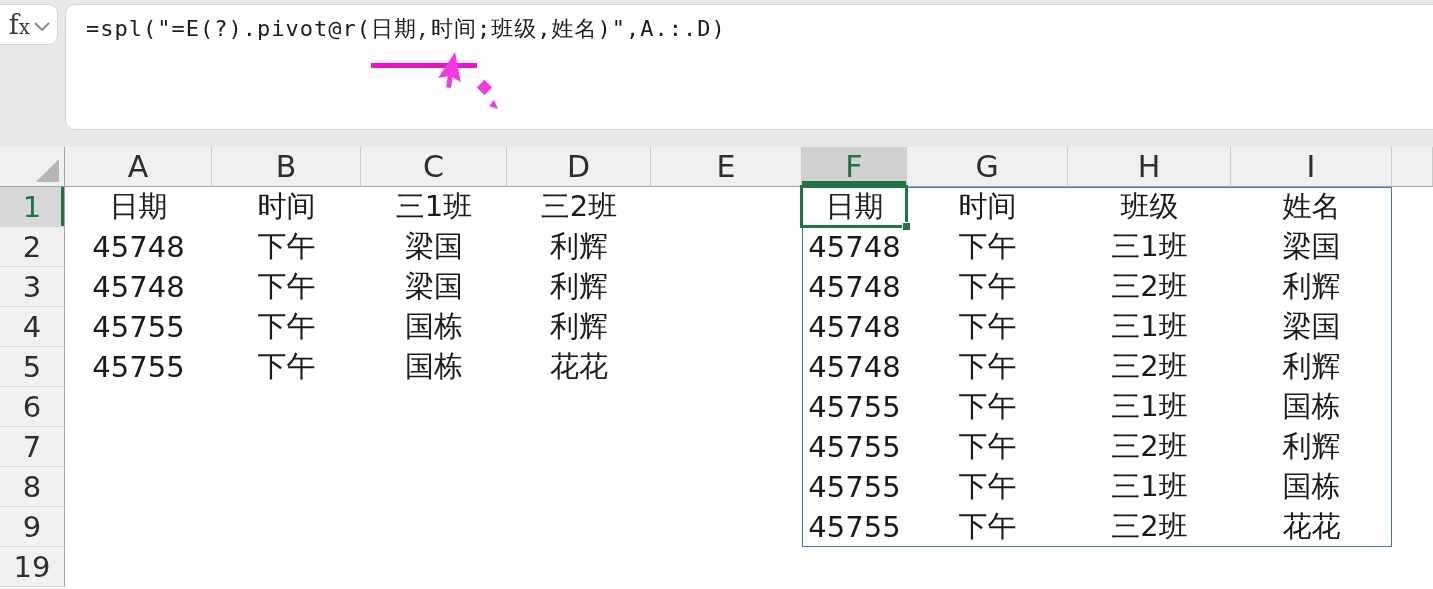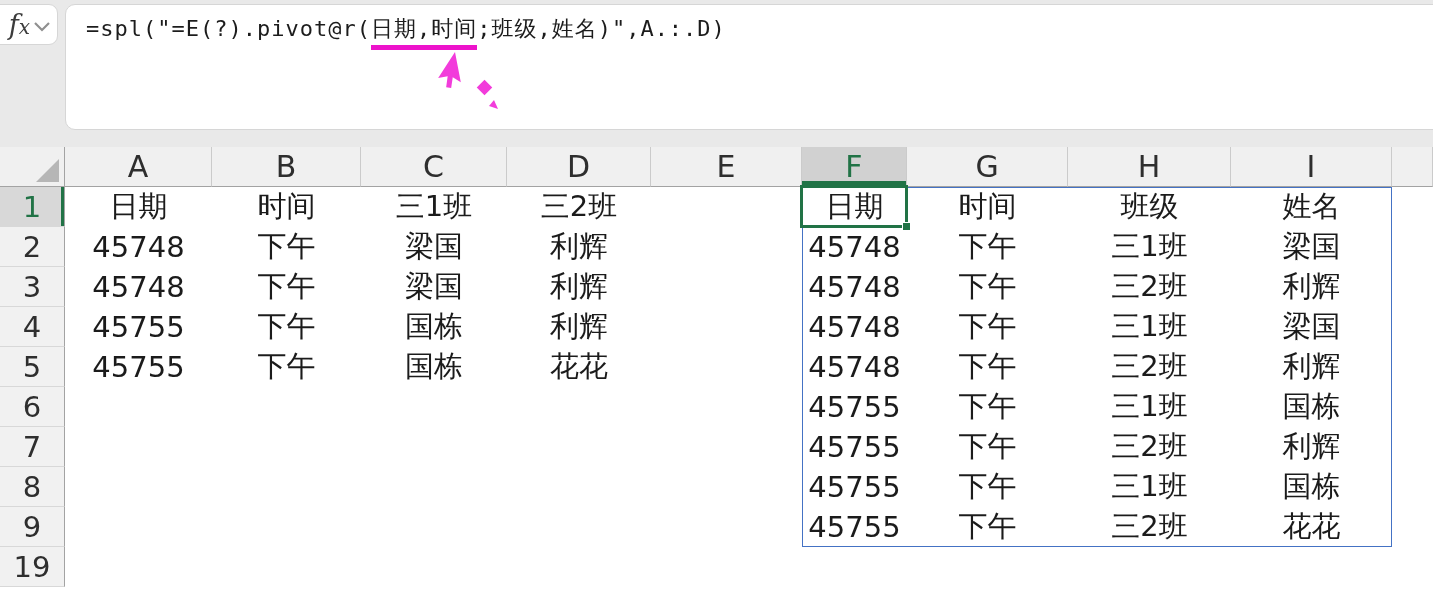--- a/index.html
+++ b/index.html
@@ -7,35 +7,35 @@
   body { font-family:"DejaVu Sans","Liberation Sans",sans-serif; background:#e9e9e9; }
 
   .screen { position:relative; width:1433px; height:589px; overflow:hidden; background:#e9e9e9; }
 
   
   .fx-box {
     position:absolute; left:-14px; top:4px; width:72px; height:41px;
     background:#fff; border:1px solid #d6d6d6; border-radius:9px;
     display:flex; align-items:center; justify-content:flex-end; gap:4px; padding-right:7px;
   }
-  .fx-glyph { font-family:"DejaVu Serif","Liberation Serif",serif; font-style:italic; font-size:27px; color:#3c3c3c; line-height:1; }
+  .fx-glyph { font-family:"DejaVu Serif","Liberation Serif",serif; font-size:27px; color:#3c3c3c; line-height:1; }
   .fx-glyph .sub { font-size:20px; }
   .chev { margin-top:4px; }
 
   .formula-input {
     position:absolute; left:65px; top:4px; width:1400px; height:126px;
     background:#fff; border:1px solid #d6d6d6; border-radius:10px;
     padding:9px 0 0 20px;
   }
   .formula-text {
     font-family:"DejaVu Sans Mono","Liberation Mono",monospace;
     font-size:22px; letter-spacing:1px; color:#1c1c1c; white-space:pre;
   }
   .formula-text .ul {
-    border-bottom:5px solid var(--magenta); padding-bottom:4px;
+    border-bottom:5px solid var(--magenta); padding-bottom:20px;font-family:Liberation Mono, monospace;
   }
   .cursor-svg { position:absolute; left:422px; top:46px; pointer-events:none; }
 
   
   .sheet { position:absolute; left:0; top:147px; right:0; bottom:0; background:#fff; }
   .grid { display:grid; grid-auto-rows:40px; }
 
   .hcell { display:flex; align-items:center; justify-content:center; user-select:none; }
   .colhdr {
     background:#f0f0f0; color:#2e2e2e; font-size:30px;

